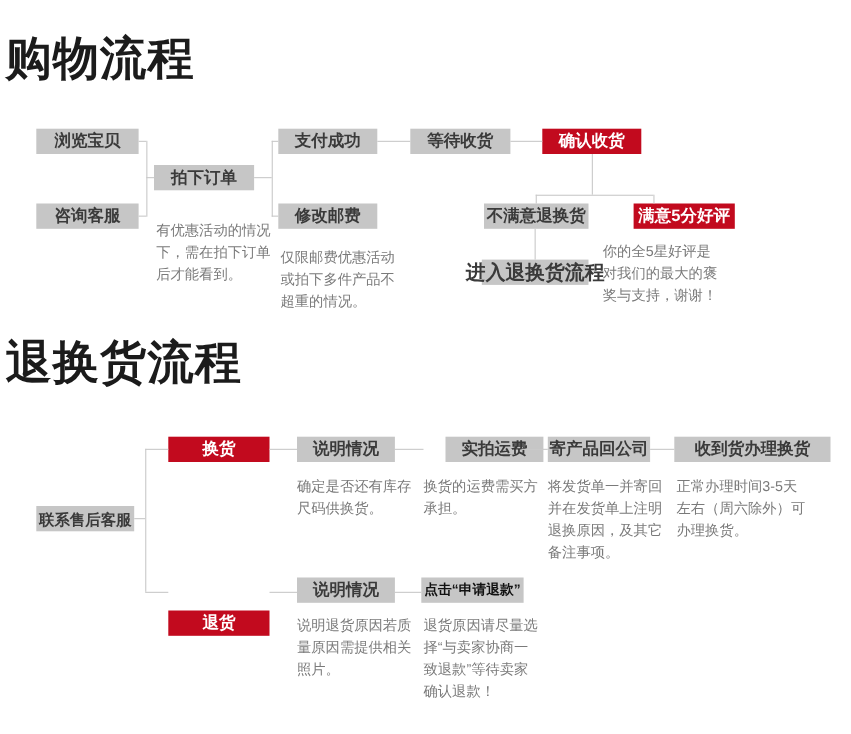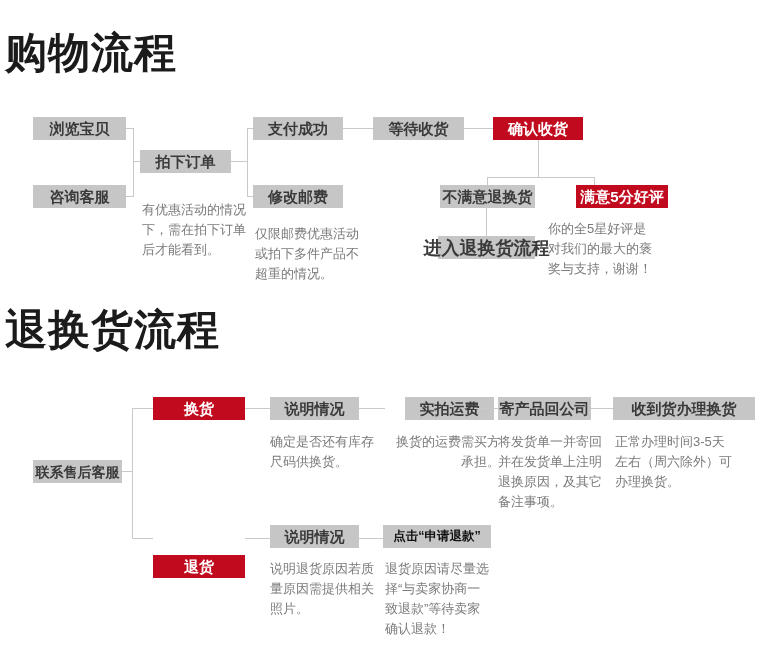--- a/index.html
+++ b/index.html
@@ -106,25 +106,25 @@
   <div class="sec-title" style="top:307px;">退换货流程</div>
 
   <div class="node mid" style="left:33px;top:460px;width:89px;">联系售后客服</div>
   <div class="node red" style="left:153px;top:397px;width:92px;">换货</div>
   <div class="node red" style="left:153px;top:527px;width:92px;margin-top:28px;">退货</div>
   <div class="node" style="left:270px;top:397px;width:89px;">说明情况</div>
   <div class="node" style="left:385px;top:397px;width:89px;margin-left:20px;">实拍运费</div>
   <div class="node" style="left:498px;top:397px;width:93px;">寄产品回公司</div>
   <div class="node" style="left:613px;top:397px;width:142px;">收到货办理换货</div>
   <div class="node" style="left:270px;top:525px;width:89px;">说明情况</div>
-  <div class="node dark-label" style="left:383px;top:525px;width:108px;">点击“申请退款”</div>
+  <div class="node dark-label" style="left:383px;top:525px;width:93px;">点击“申请退款”</div>
 
   <div class="note" style="left:270px;top:432px;width:115px;">确定是否还有库存
 尺码供换货。</div>
-  <div class="note" style="left:385px;top:432px;width:115px;text-align:right;">换货的运费需买方
+  <div class="note" style="left:385px;top:432px;width:115px;">换货的运费需买方
 承担。</div>
   <div class="note" style="left:498px;top:432px;width:115px;">将发货单一并寄回
 并在发货单上注明
 退换原因，及其它
 备注事项。</div>
   <div class="note" style="left:615px;top:432px;width:132px;">正常办理时间3-5天
 左右（周六除外）可
 办理换货。</div>
   <div class="note" style="left:270px;top:559px;width:115px;">说明退货原因若质
 量原因需提供相关

